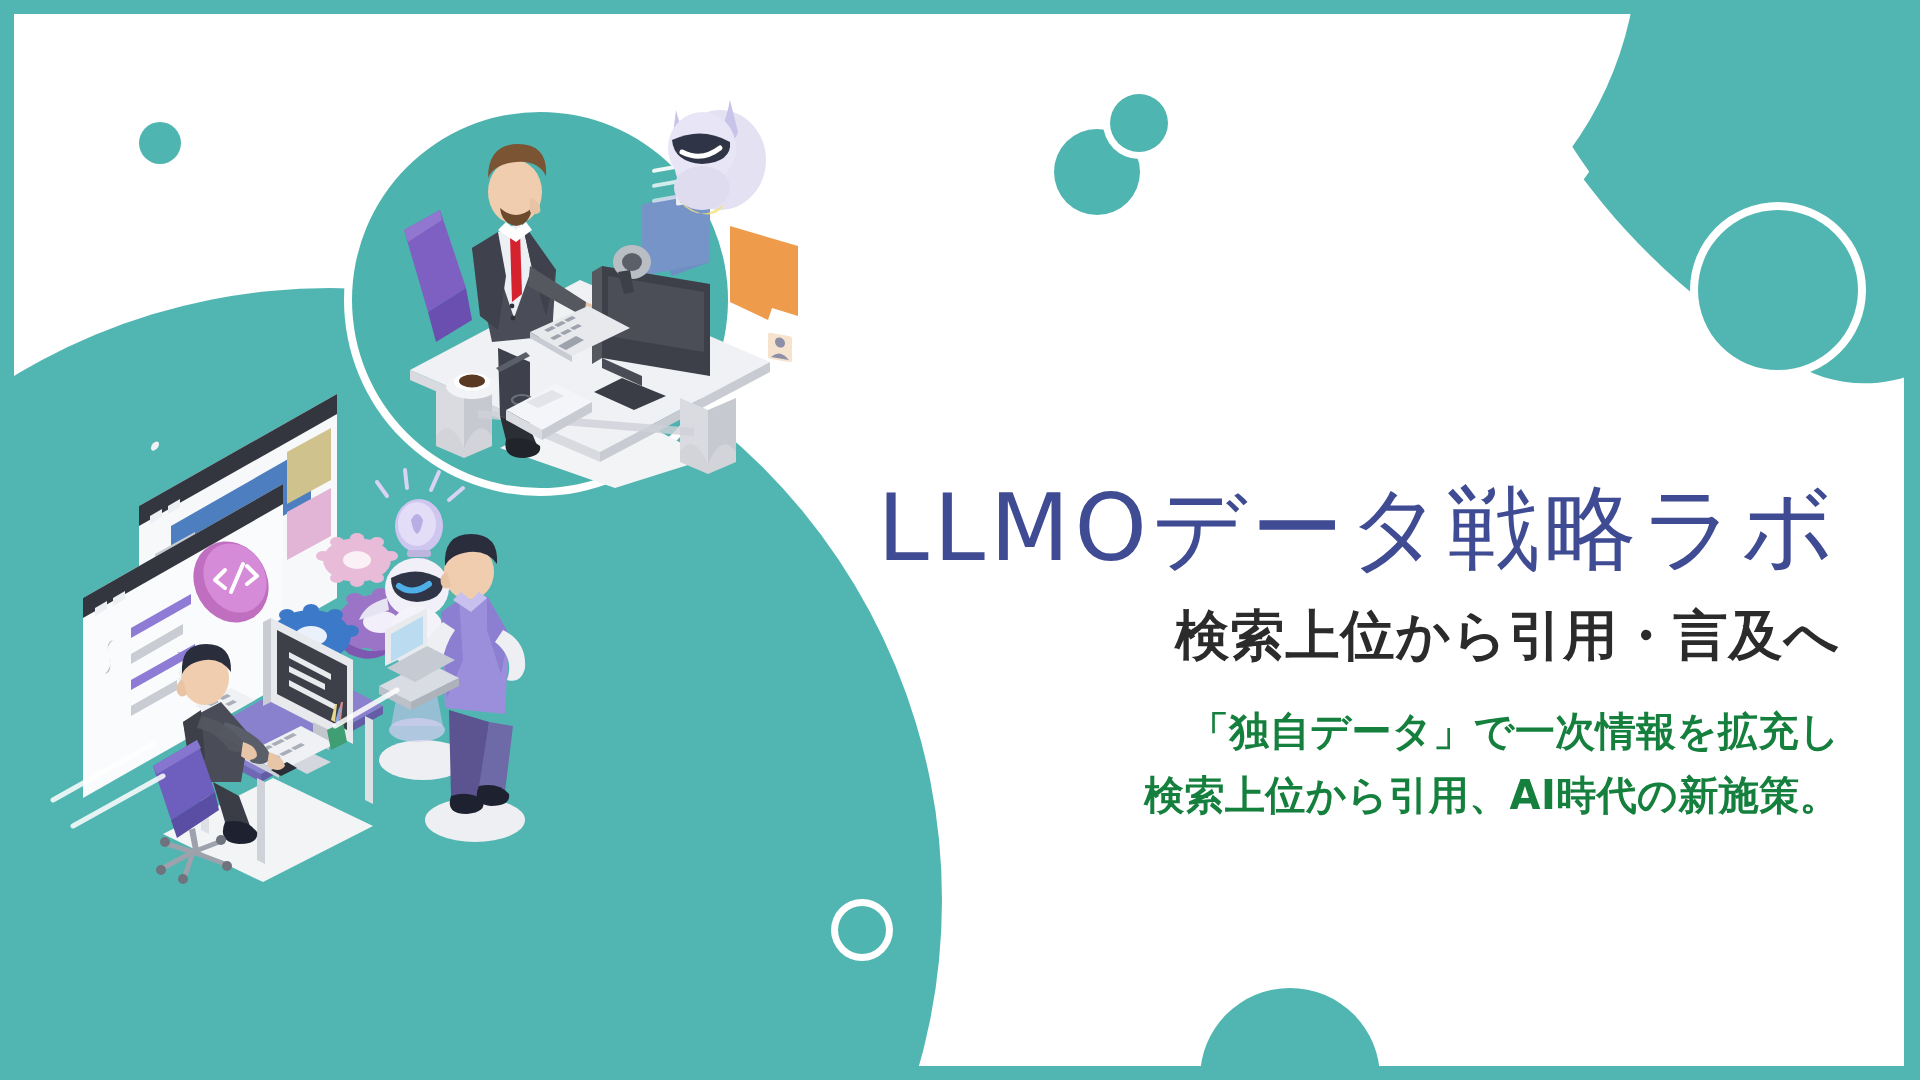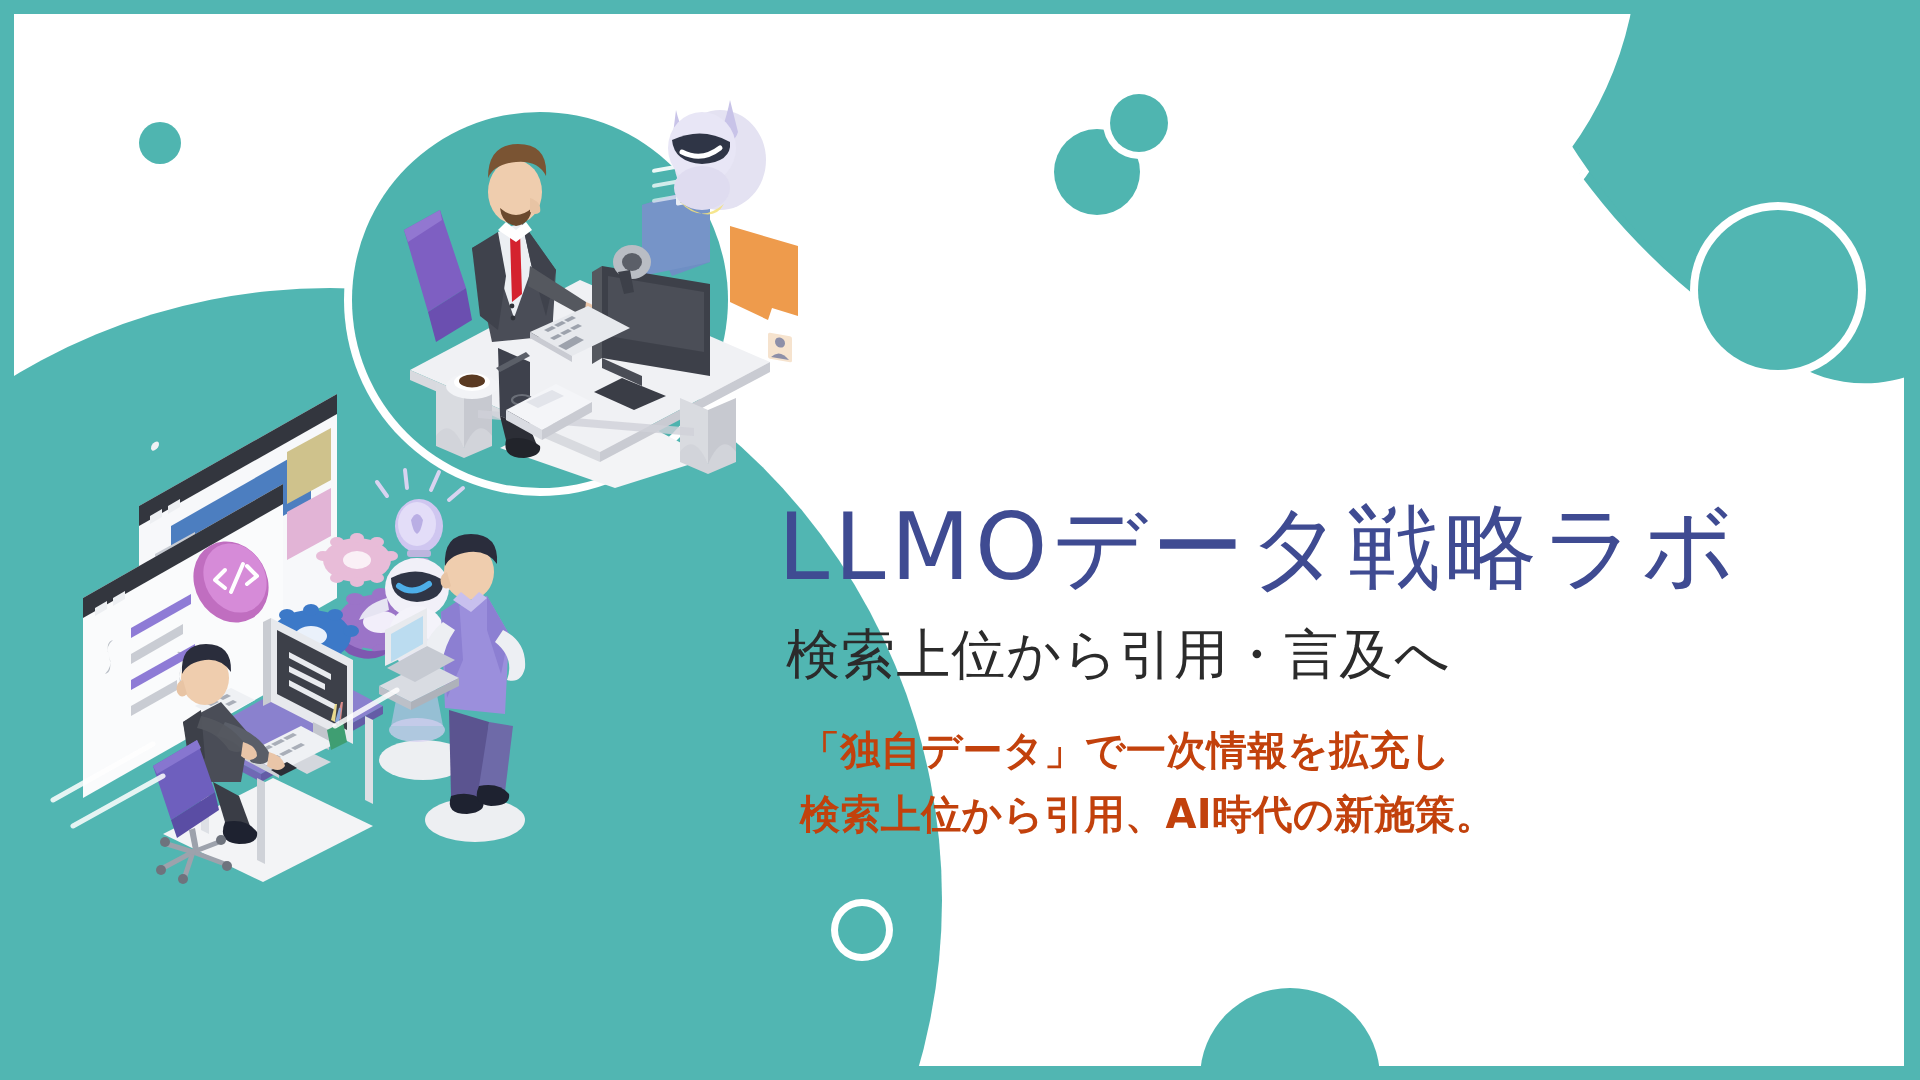--- a/index.html
+++ b/index.html
@@ -29,55 +29,55 @@
   .bg-layer{position:absolute;inset:0;z-index:1;}
   .bg-layer svg{display:block;width:100%;height:100%;}
 
   
   .illus{position:absolute;z-index:12;}
   .illus svg{display:block;overflow:visible;}
 
   
   .copy{
     position:absolute;
-    left:760px;top:500px;
+    left:760px;top:481px;
     width:1080px;
     z-index:30;
-    text-align:left;
+    text-align:right;
   }
   .brand-title{
     font-family:"DejaVu Sans","Liberation Sans",sans-serif;
     font-size:92px;
     line-height:1.05;
     letter-spacing:.055em;
     font-weight:400;
     color:#3F4B92;
     margin:0;
     white-space:nowrap;
     padding-left:18px;
   }
   .tagline{
     font-family:"DejaVu Sans","Liberation Sans",sans-serif;
     font-size:54px;
-    font-weight:400;
+    font-weight:700;
     color:#2B2B2B;
     letter-spacing:.02em;
     margin:22px 0 0 0;
     white-space:nowrap;
     padding-left:26px;
   }
   .desc{
     margin:26px 0 0 0;
     padding-left:40px;
   }
   .desc-line{
     font-family:"DejaVu Sans","Liberation Sans",sans-serif;
     font-size:40px;
     font-weight:700;
-    color:#c2410c;
+    color:#15803d;
     letter-spacing:.01em;
     line-height:1.62;
     white-space:nowrap;
   }
 </style>
 </head>
 <body>
 
 <div id="stage">
 

